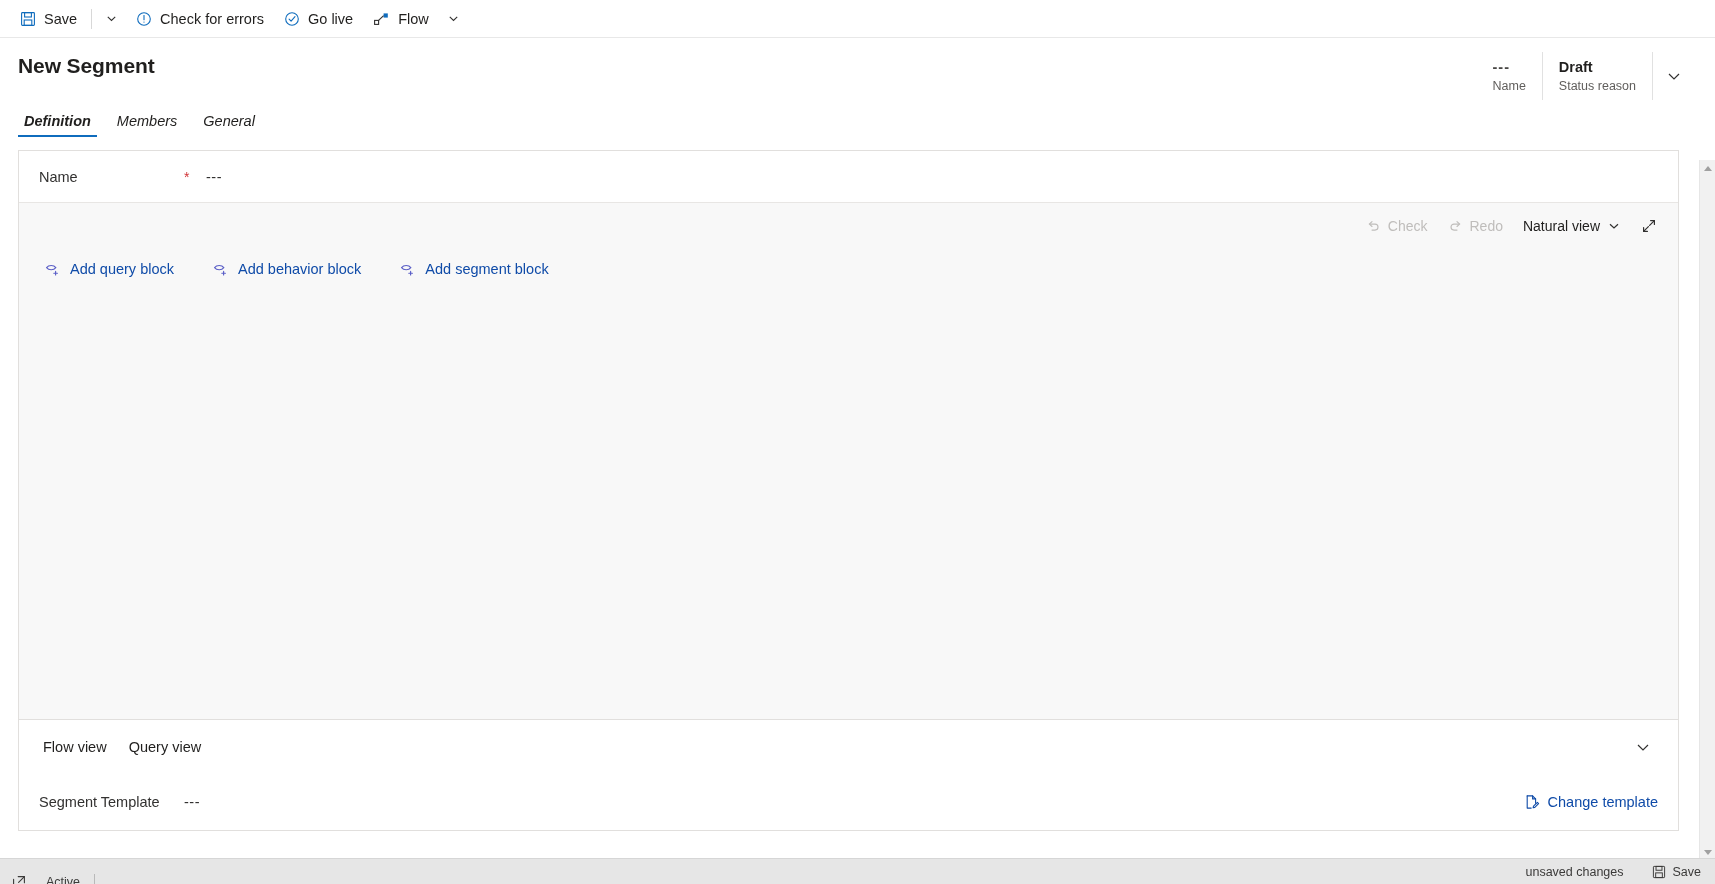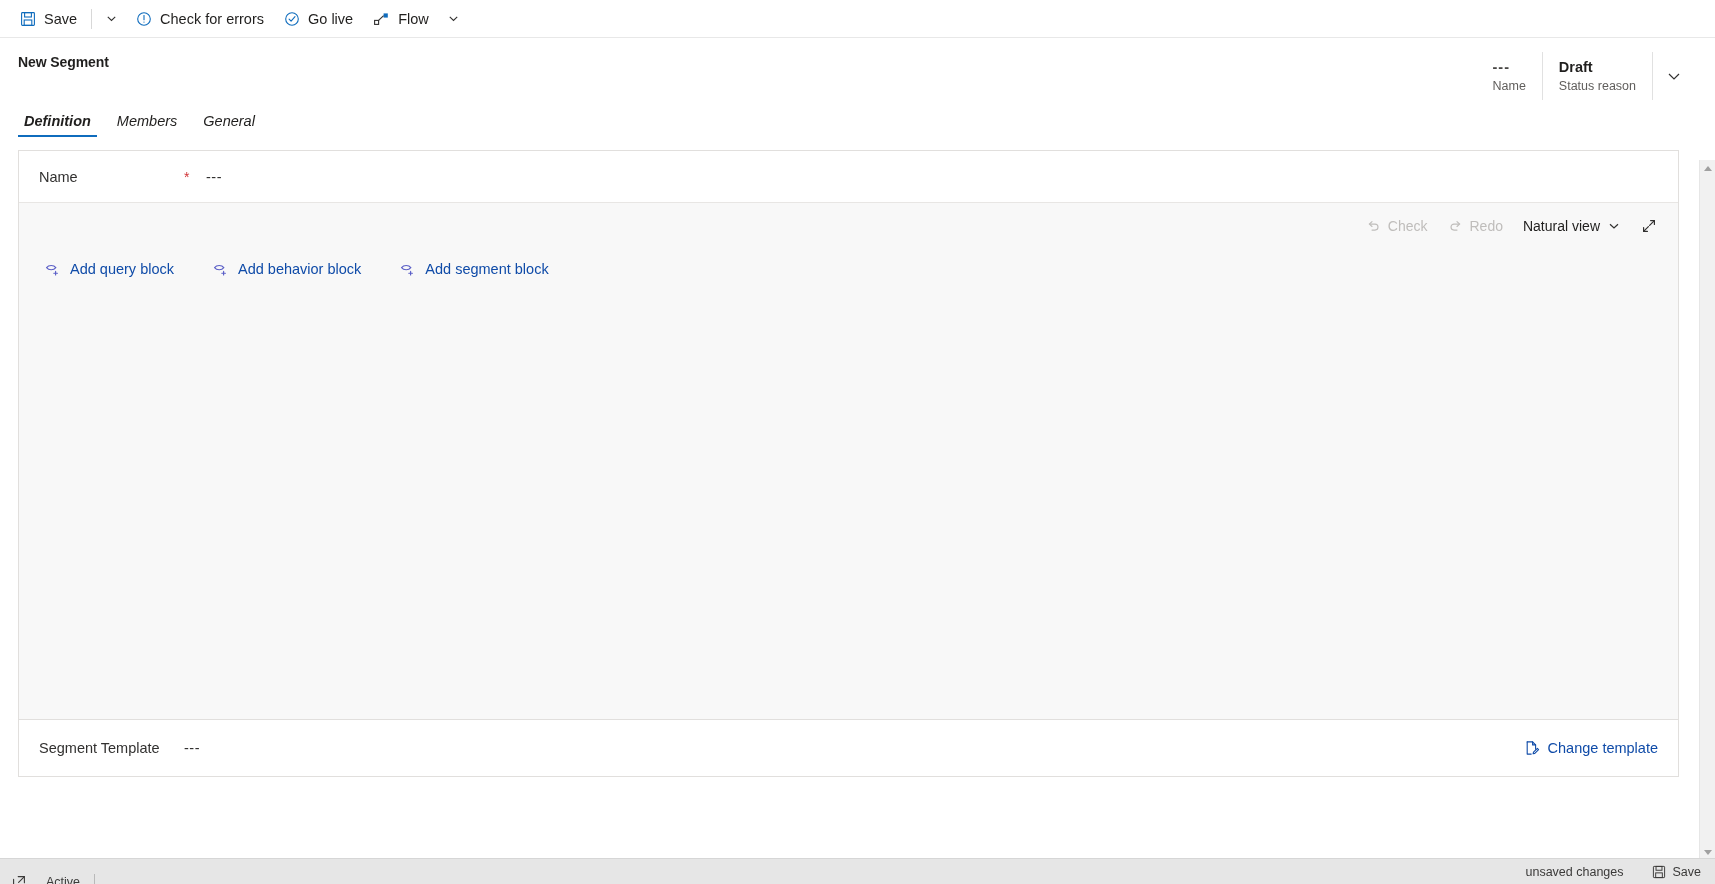--- a/index.html
+++ b/index.html
@@ -40,21 +40,21 @@
   }
   .icon { display: inline-flex; align-items: center; justify-content: center; }
 
   
   .page-header {
     position: relative;
     padding: 16px 0 0 18px;
     height: 66px;
   }
   .page-title {
-    font-size: 14px;
+    font-size: 21px;
     font-weight: 600;
     letter-spacing: -0.1px;
     color: #201f1e;
   }
   .header-meta {
     position: absolute;
     right: 24px;
     top: 14px;
     display: flex;
     align-items: stretch;
@@ -477,20 +477,35 @@
           </svg>
         </span>
         <span>Add segment block</span>
       </div>
     </div>
 
   </div>
 </div>
 
 <div class="bottom-panel">
+  <div class="view-row">
+    <div class="view-tab">
+      <span>Flow view</span>
+    </div>
+    <div class="view-tab">
+      <span>Query view</span>
+    </div>
+    <div class="panel-chevron">
+      <span class="icon">
+        <svg width="18" height="18" viewBox="0 0 18 18" fill="none" stroke="#323130" stroke-width="1.2">
+          <path d="M4 7 L9 12 L14 7"></path>
+        </svg>
+      </span>
+    </div>
+  </div>
 
   <div class="template-row">
     <div class="field-label">Segment Template</div>
     <div class="field-value">---</div>
     <div class="change-template">
       <span class="icon">
         <svg width="16" height="16" viewBox="0 0 16 16" fill="none" stroke="#0f4ba8" stroke-width="1.1" stroke-linecap="round" stroke-linejoin="round">
           <path d="M3.2 1.9 H8.6 L11.6 4.9 V9.2"></path>
           <path d="M3.2 1.9 V14.1 H7.2"></path>
           <path d="M8.6 1.9 V4.9 H11.6"></path>

